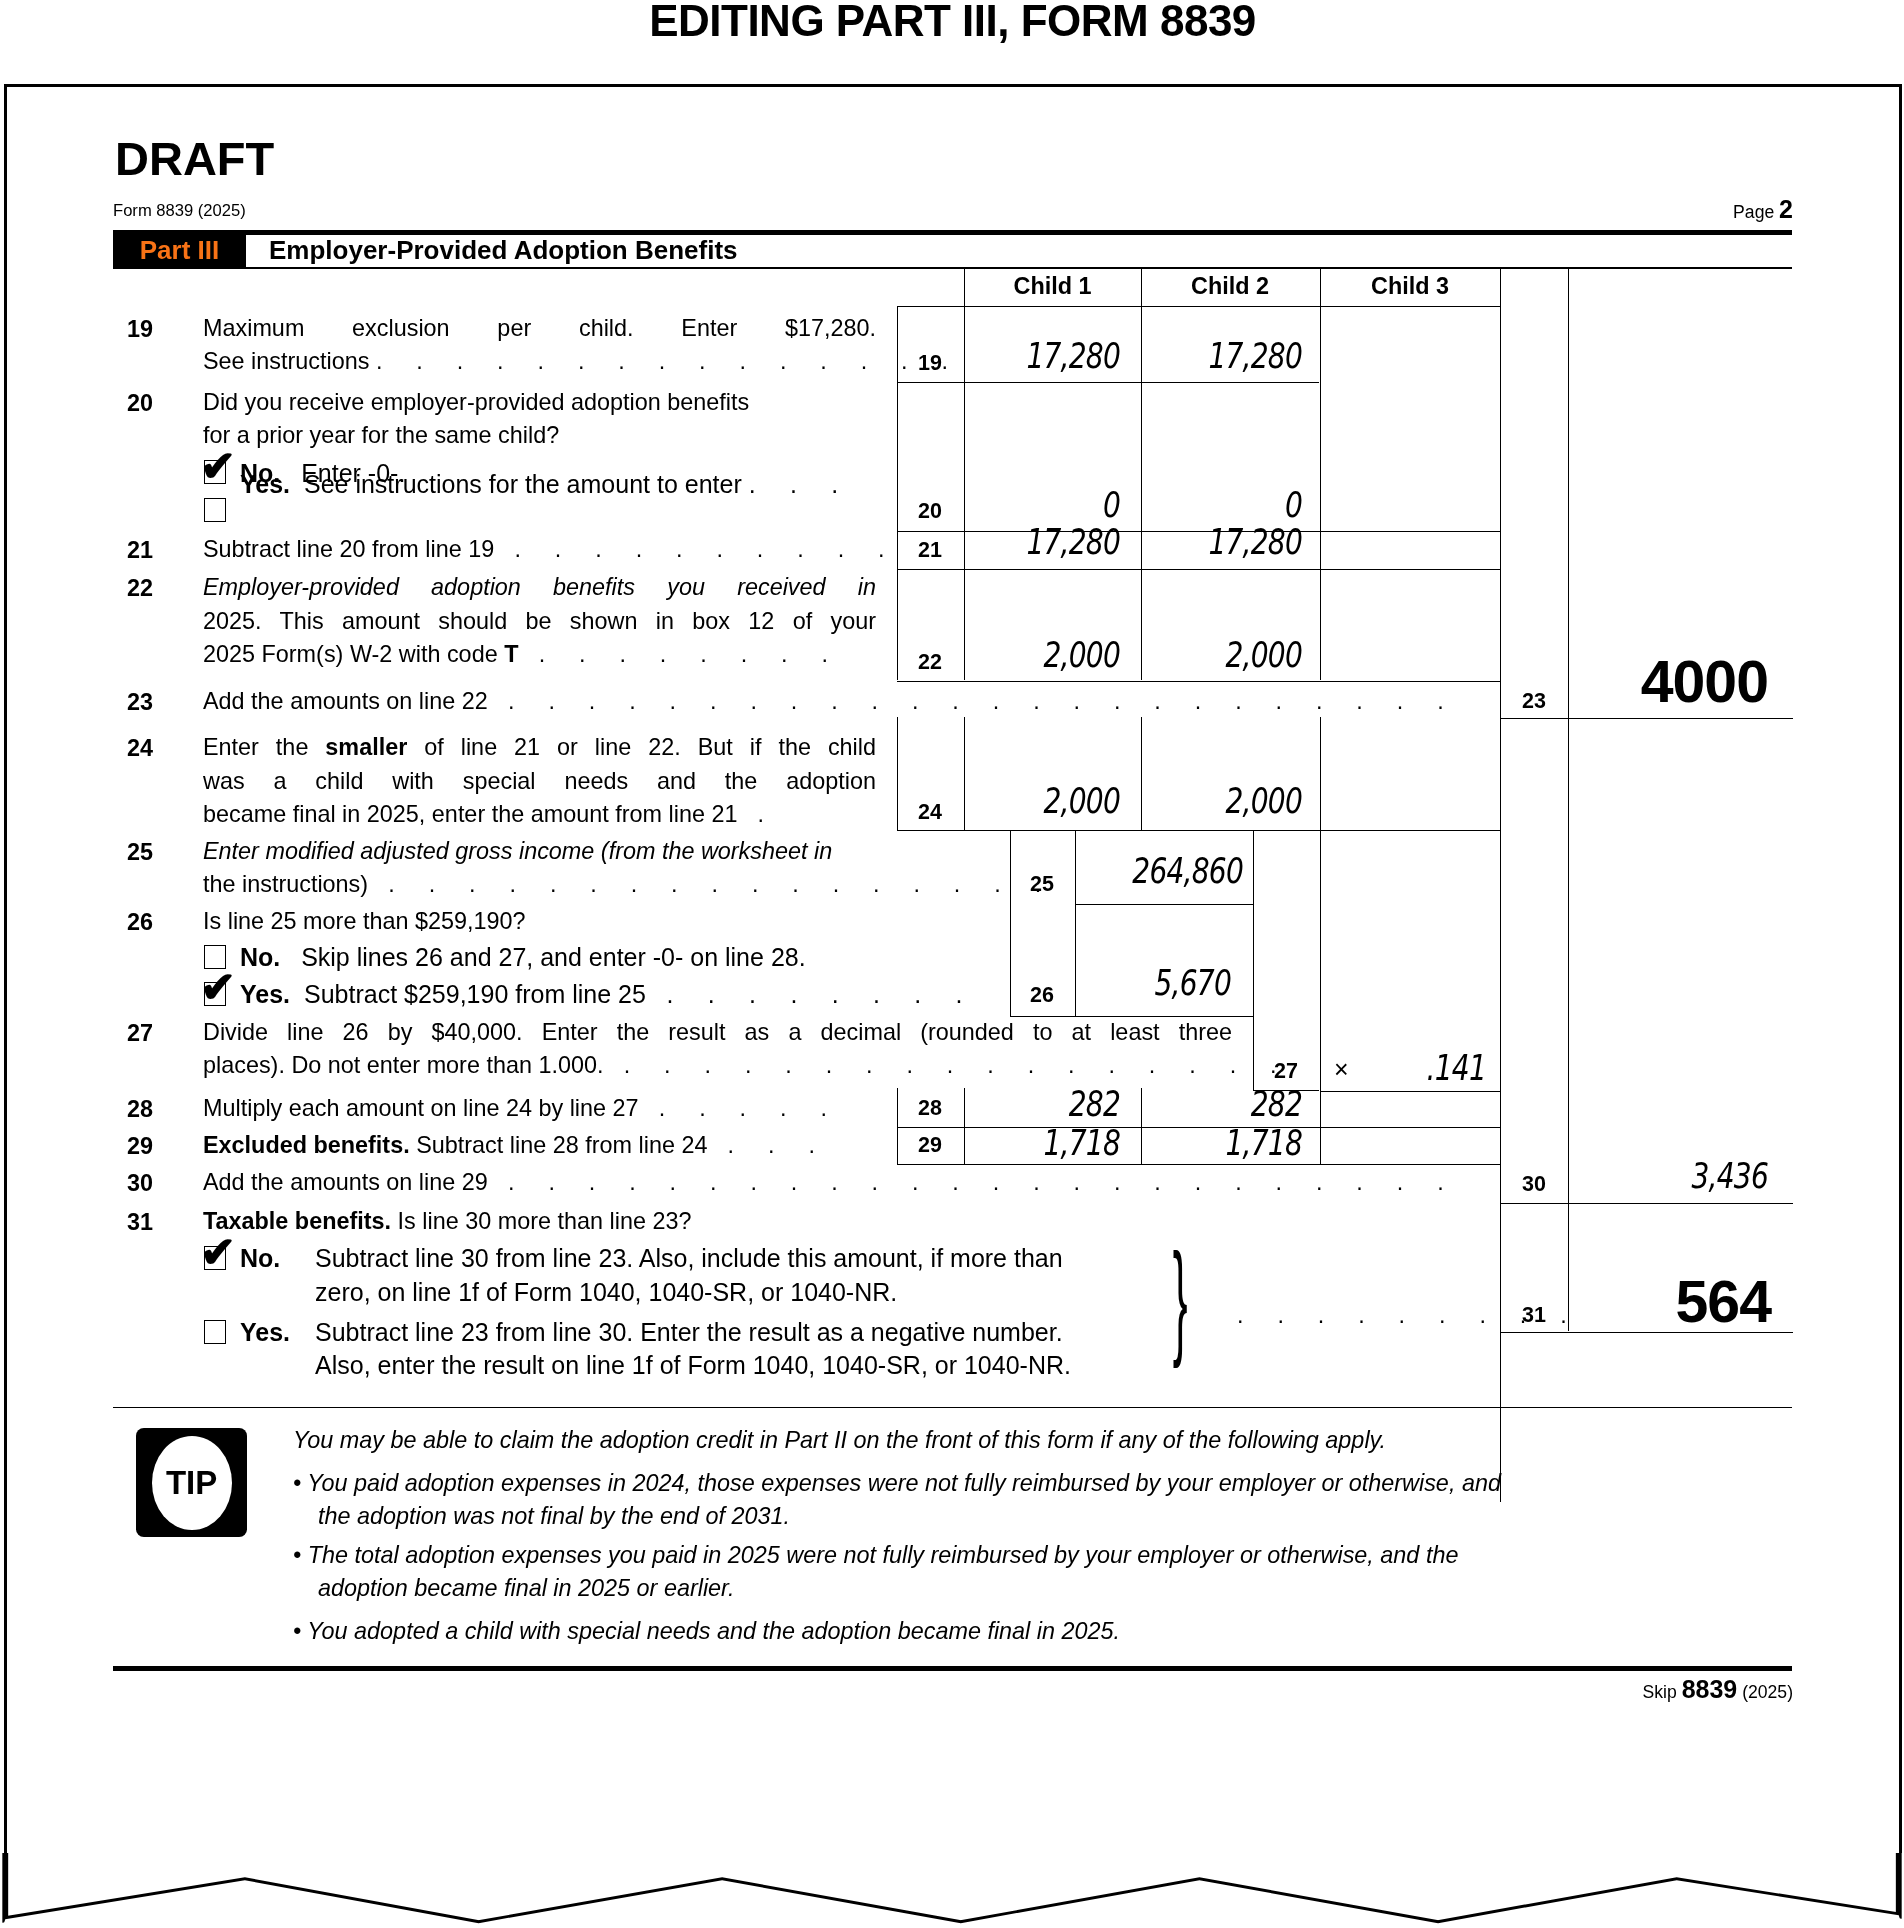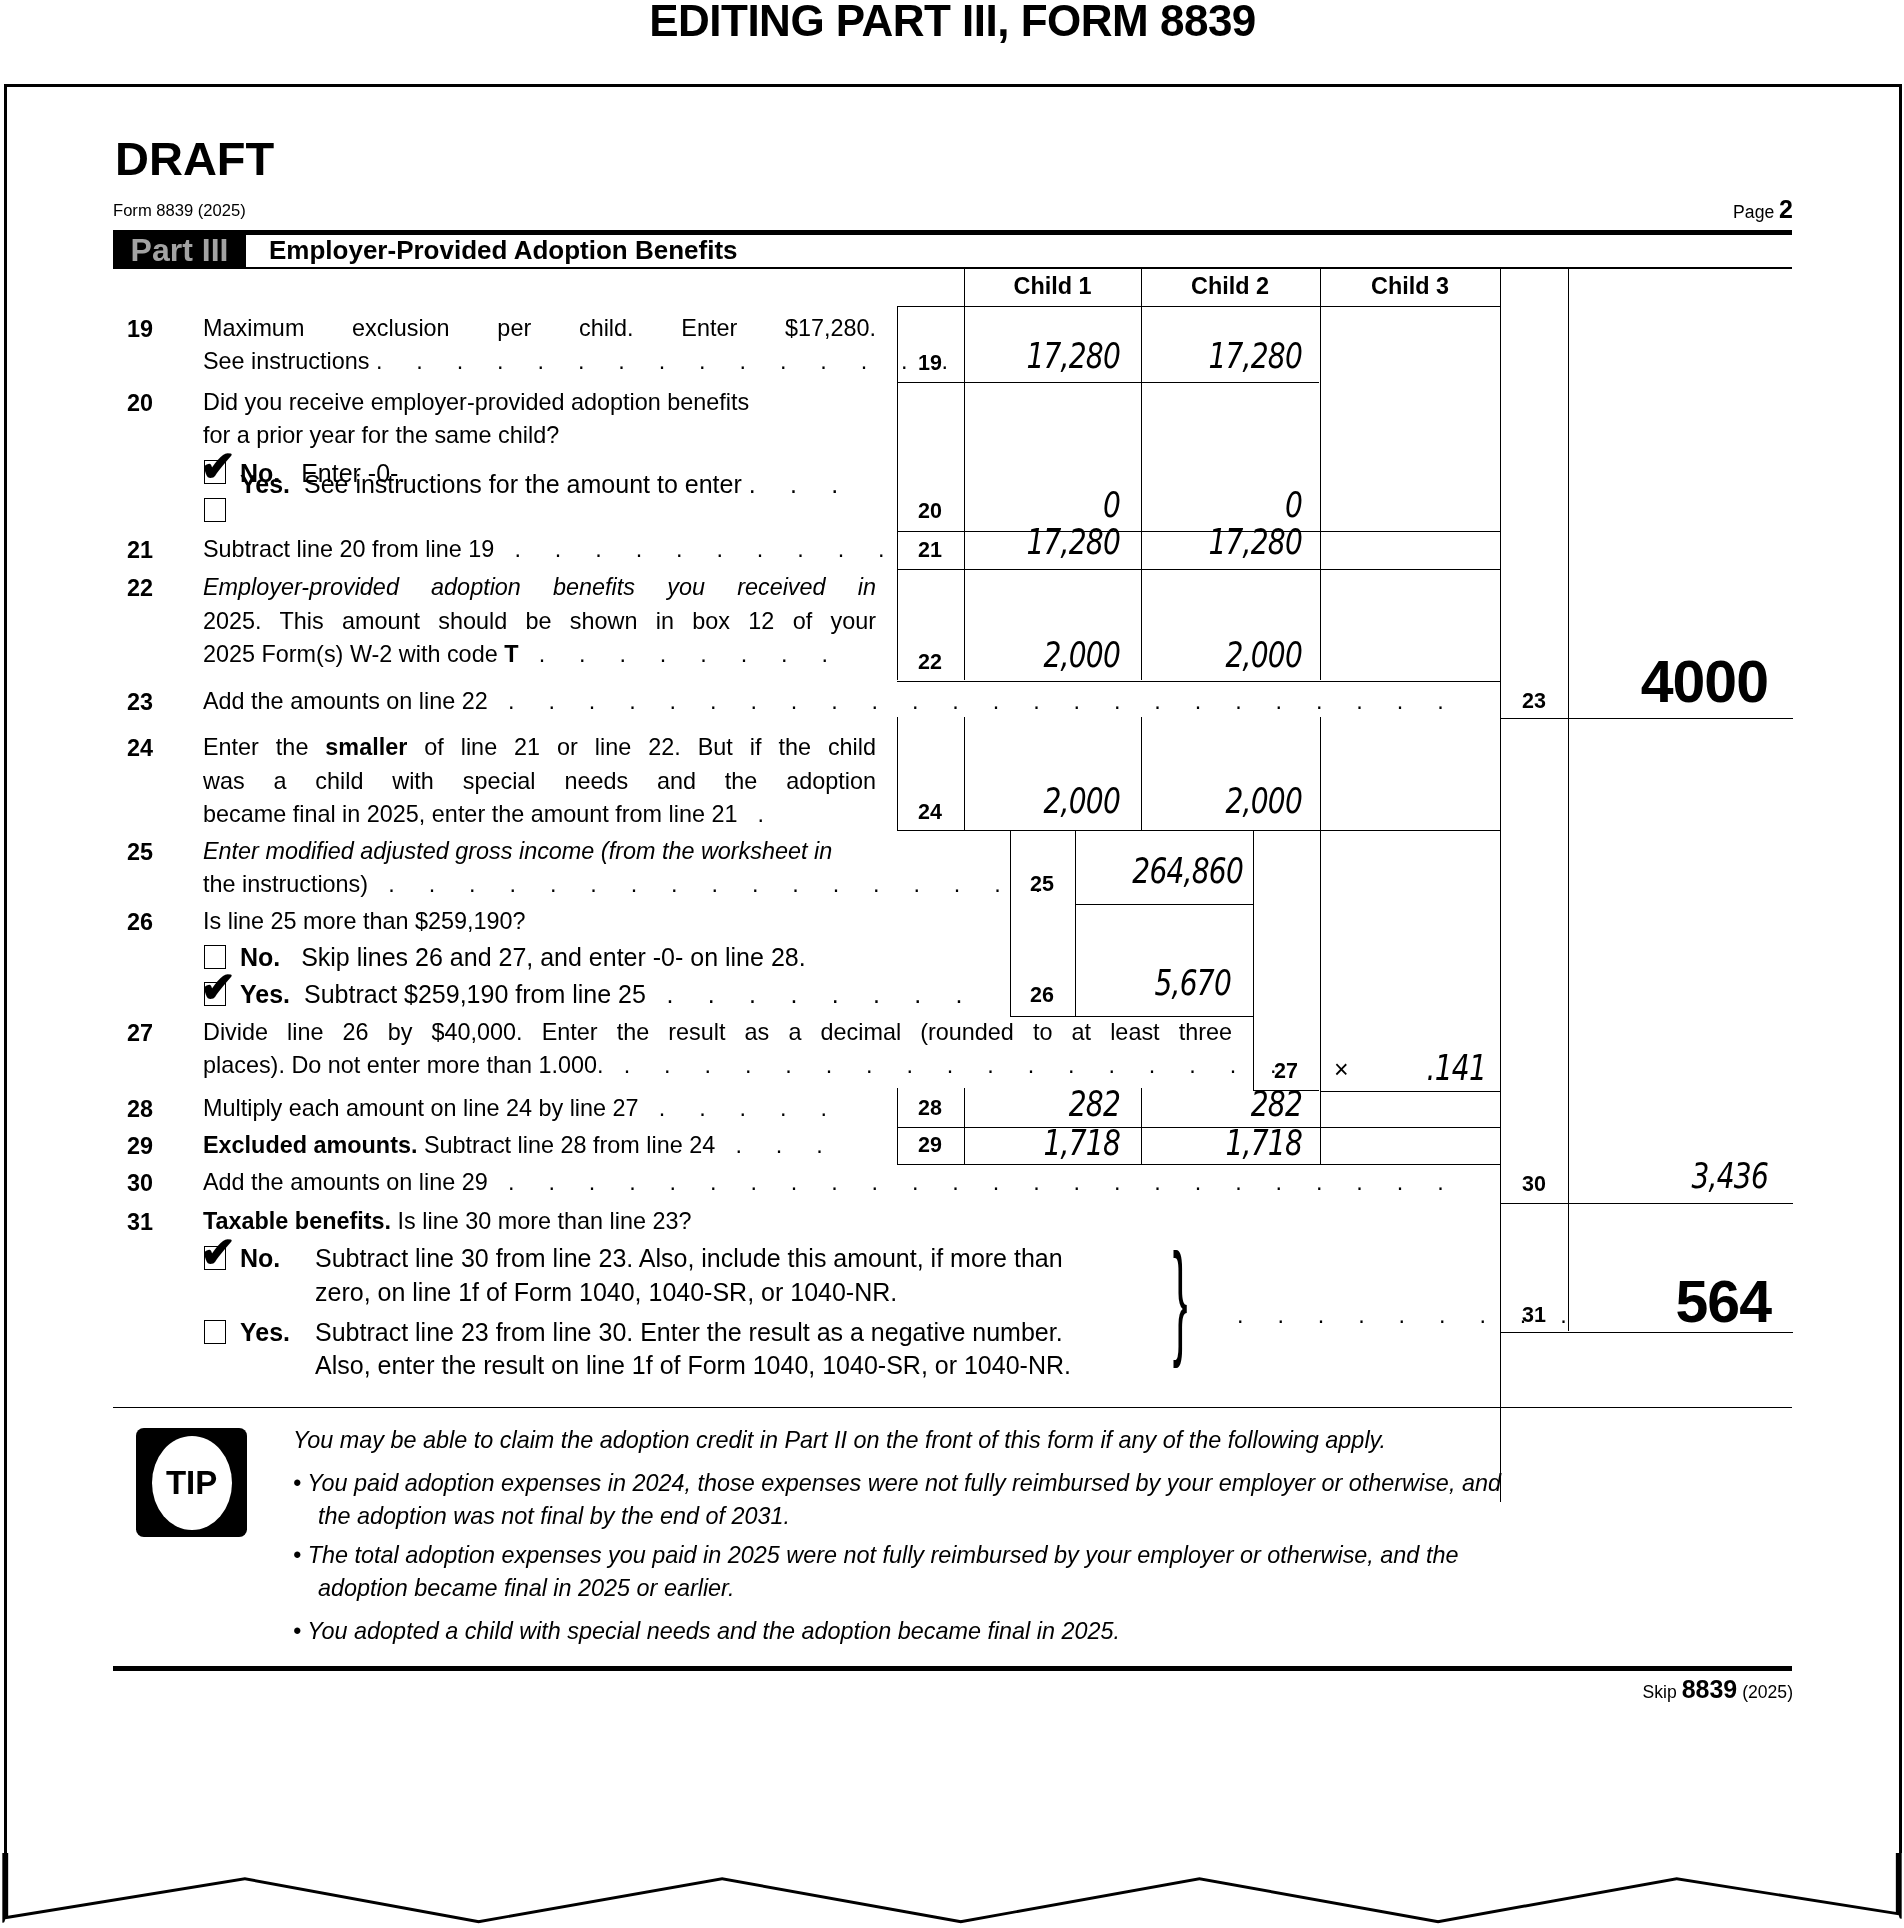--- a/index.html
+++ b/index.html
@@ -9,22 +9,22 @@
   .page-title { left:0; width:1905px; top:-3.9px; text-align:center; font-weight:bold;
                 font-size:44px; letter-spacing:-0.5px; }
   .frame { left:3.9px; top:84px; width:1892px; height:1853px;
            border-left:3.9px solid #000; border-right:3.9px solid #000; border-top:3.9px solid #000; }
   .draft { left:115px; top:131px; font-size:47px; font-weight:bold; }
   .formref { left:113px; top:201px; font-size:16.6px; }
   .pageno { right:112px; top:195px; font-size:17.6px; }
   .pageno b { font-size:25px; }
   .thickrule { left:113px; width:1679px; height:4.9px; background:#000; }
   .partbar { left:113px; top:234px; width:1679px; height:33px; border-bottom:2px solid #000; }
-  .partlabel { left:113px; top:234px; width:133px; height:33px; background:#000; color:#a3a3a3;
-               font-weight:bold; font-size:32px; line-height:33px; text-align:center; }
+  .partlabel { left:113px; top:234px; width:133px; height:33px; background:#000; color:#f97316;
+               font-weight:bold; font-size:26px; line-height:33px; text-align:center; }
   .parttitle { left:269px; top:234px; font-weight:bold; font-size:26px; line-height:33px; }
 
   .ln { position:absolute; font-weight:bold; font-size:23.4px; left:127px; }
   .tx { position:absolute; font-size:23.4px; left:203px; line-height:33px; }
   .just { text-align:justify; text-align-last:justify; }
   .dots { letter-spacing:13.7px; }
   .vl { position:absolute; width:1px; background:#000; }
   .hl { position:absolute; height:1px; background:#000; }
   .boxnum { position:absolute; font-weight:bold; font-size:21.5px; text-align:center; }
   .hw { position:absolute; font-family:"DejaVu Sans", sans-serif; font-style:italic;
@@ -225,21 +225,21 @@
 <div class="tx" style="top:1092px;">
   <span>Multiply each amount on line 24 by line 27</span><span class="dots"> . . . . .</span>
 </div>
 <div class="boxnum" style="left:897px;top:1096px;width:66px;">28</div>
 <div class="hw" style="left:964px;top:1083px;width:156px;">282</div>
 <div class="hw" style="left:1141px;top:1083px;width:161px;">282</div>
 <div class="hw" style="left:1320px;top:1083px;width:161px;"></div>
 
 <div class="ln" style="top:1133px;">29</div>
 <div class="tx" style="top:1129px;">
-  <b>Excluded amounts.</b><span> Subtract line 28 from line 24</span><span class="dots"> . . .</span>
+  <b>Excluded benefits.</b><span> Subtract line 28 from line 24</span><span class="dots"> . . .</span>
 </div>
 <div class="boxnum" style="left:897px;top:1133px;width:66px;">29</div>
 <div class="hw" style="left:964px;top:1122px;width:156px;">1,718</div>
 <div class="hw" style="left:1141px;top:1122px;width:161px;">1,718</div>
 <div class="hw" style="left:1320px;top:1122px;width:161px;"></div>
 
 <div class="ln" style="top:1170px;">30</div>
 <div class="tx" style="top:1166px;width:1268px;white-space:nowrap;overflow:hidden;">
   <span>Add the amounts on line 29</span><span class="dots"> . . . . . . . . . . . . . . . . . . . . . . . . . . . . . . . . . . .</span>
 </div>

